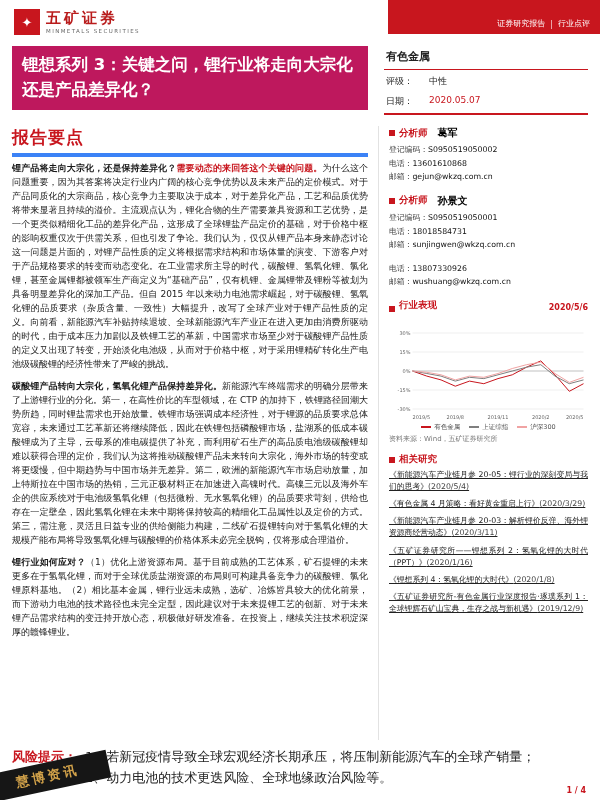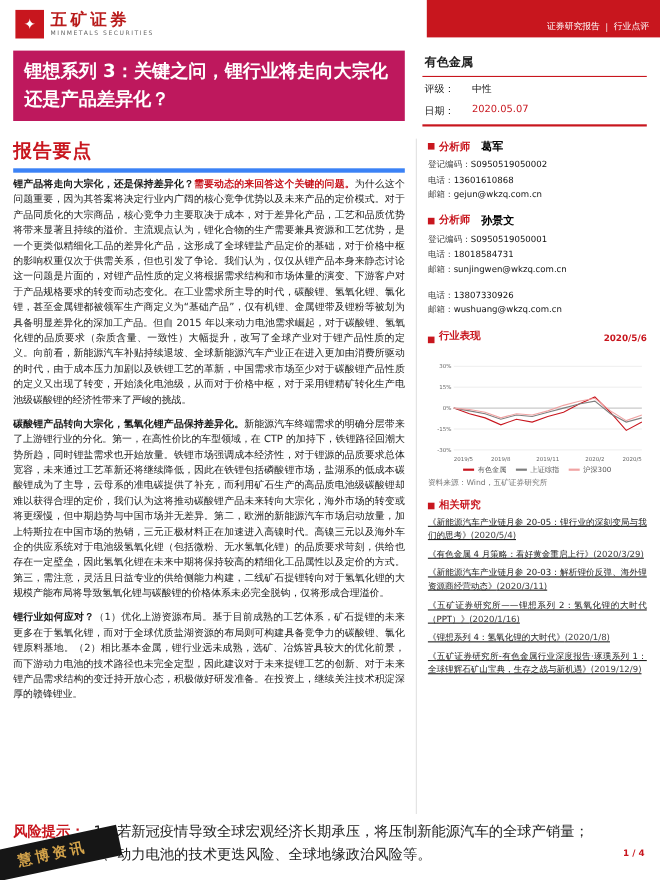--- a/index.html
+++ b/index.html
@@ -50,21 +50,21 @@
   .legend{display:flex;gap:9px;justify-content:center;font-size:6.5px;color:#555;margin:1px 0 2px;}
   .legend .sw{display:inline-block;width:10px;height:2px;margin-right:3px;vertical-align:middle;}
   .source{font-size:7px;color:#777;margin:2px 0 9px;}
   .rel-item{font-size:7.8px;line-height:1.55;color:#222;text-align:justify;margin-bottom:5px;text-decoration:underline;}
   .rel-item .date{color:#444;}
 
   
   .risk{position:absolute;left:12px;right:12px;top:746px;display:flex;font-size:13px;line-height:1.65;}
   .risk-label{color:#c8161e;font-weight:bold;white-space:nowrap;margin-right:8px;}
   .risk-items div{color:#222;}
-  .footer{position:absolute;right:14px;bottom:20px;font-size:8px;color:#c8161e;font-weight:bold;}
+  .footer{position:absolute;right:14px;bottom:5px;font-size:8px;color:#c8161e;font-weight:bold;}
   .watermark{position:absolute;left:-10px;bottom:-3px;width:124px;height:28px;background:#161616;
         color:#d2a24a;display:flex;align-items:center;justify-content:center;font-size:13px;font-weight:bold;
         letter-spacing:3px;transform:rotate(-12deg);transform-origin:left bottom;}
 </style>
 </head>
 <body>
 
 <div class="page">
 
   <div class="header">

